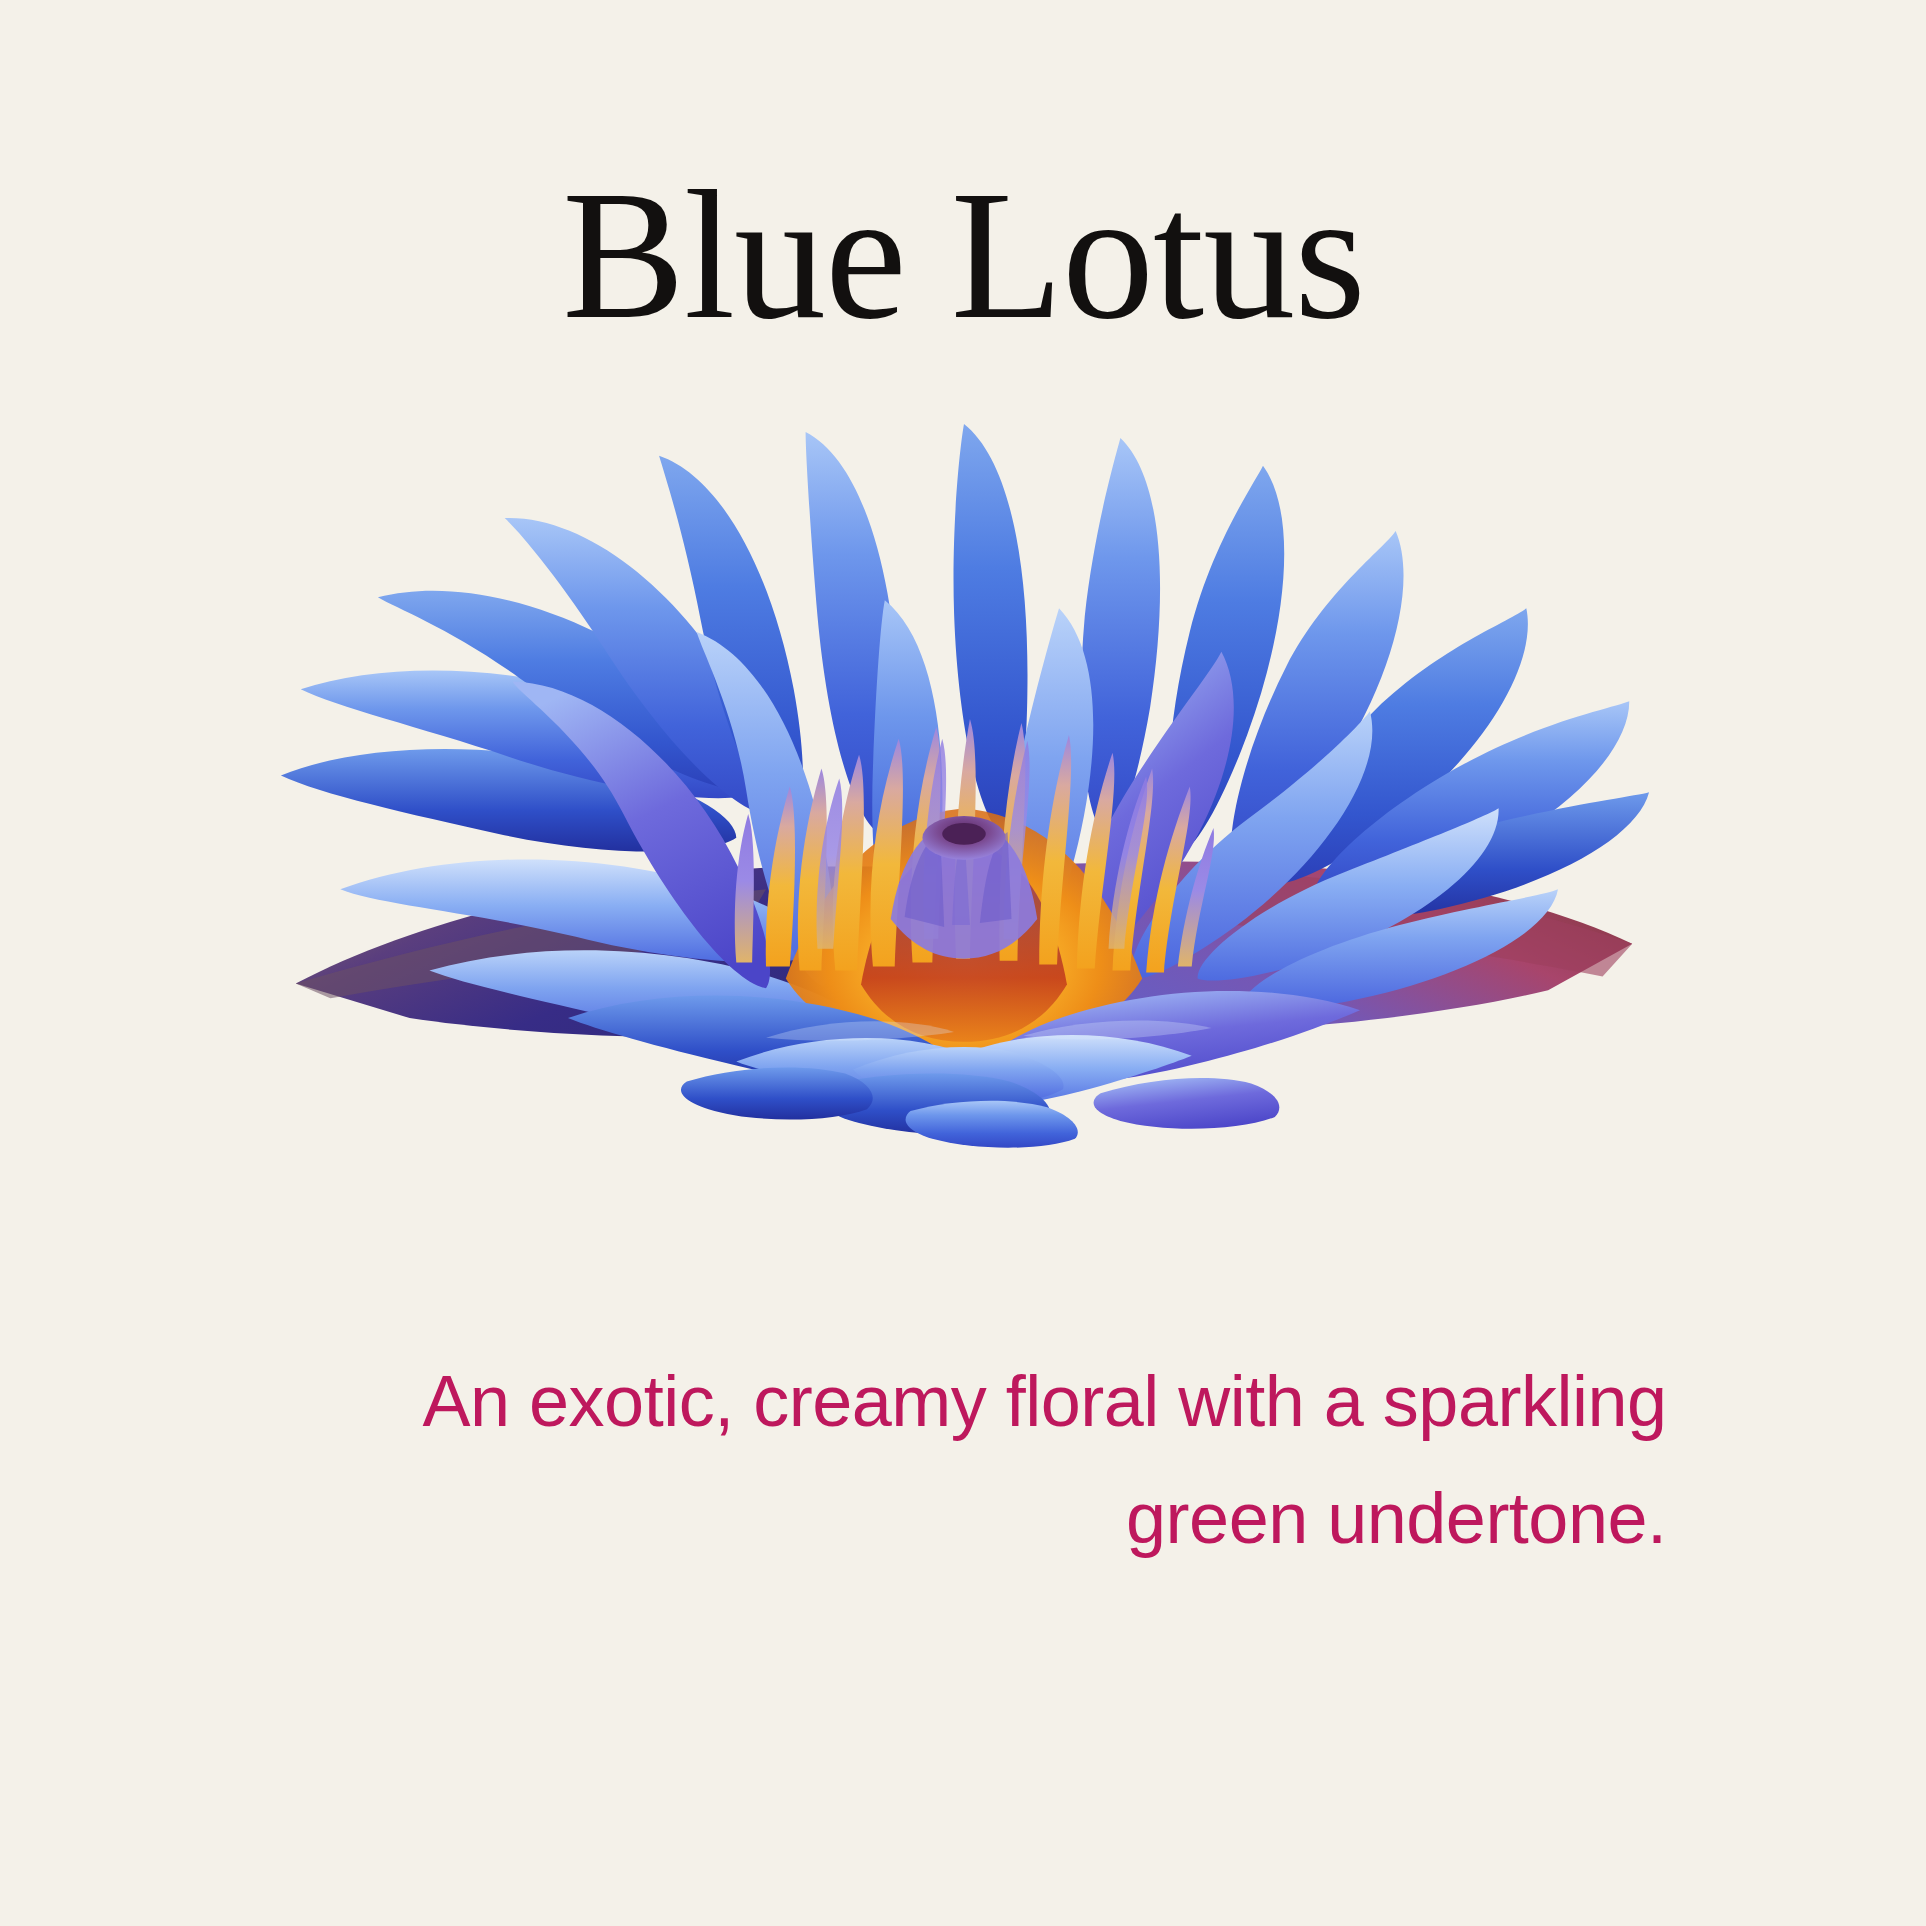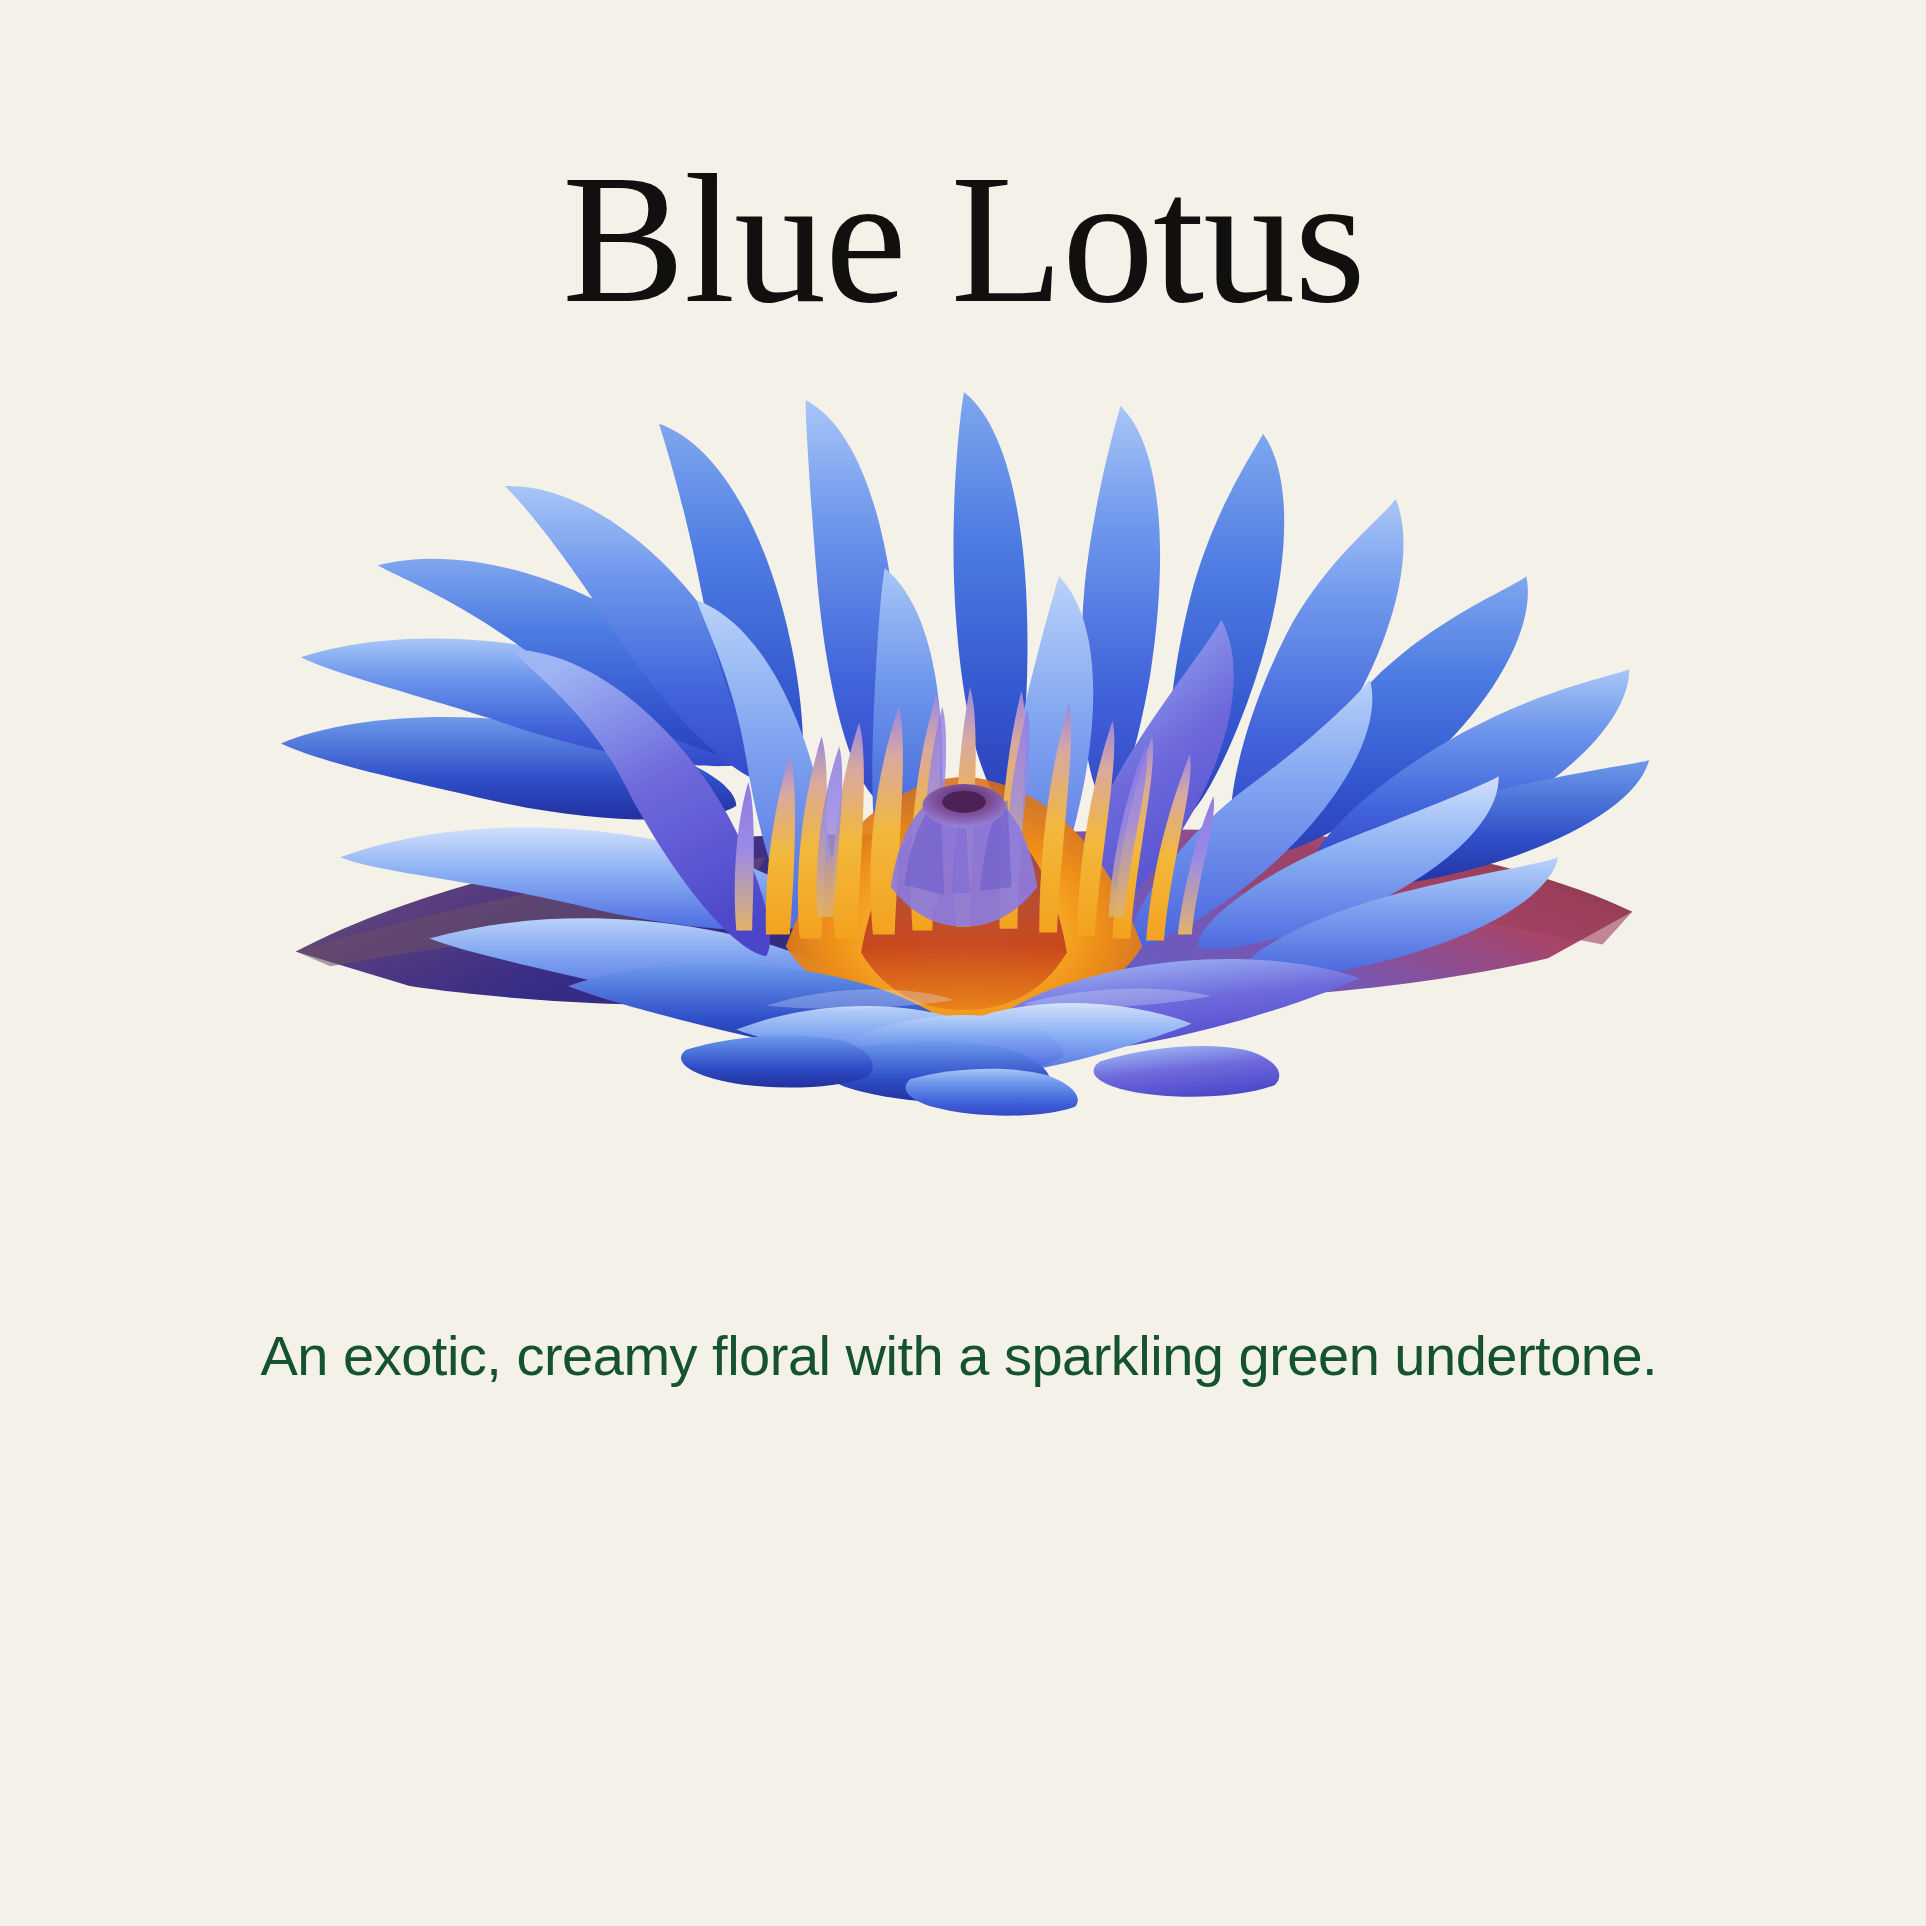--- a/index.html
+++ b/index.html
@@ -30,21 +30,21 @@
     padding-top: 147px;
     box-sizing: border-box;
   }
   .product-title {
     font-family: "Liberation Serif", "DejaVu Serif", serif;
     font-size: 184px;
     line-height: 1.0;
     font-weight: 400;
     color: #12100F;
     letter-spacing: -1px;
-    margin: 0;
+    margin: 16px;
     padding: 0;
   }
   .product-subtitle {
     font-family: "Liberation Sans", sans-serif;
     font-size: 59px;
     line-height: 1.0;
     font-weight: 400;
     color: #141211;
     letter-spacing: 5.4px;
     margin: 0;
@@ -62,26 +62,26 @@
     align-items: flex-start;
     justify-content: center;
   }
   .hero svg {
     display: block;
   }
 
   
   .description {
     width: 1406px;
-    text-align: left;
+    text-align: right;
     font-family: "Liberation Sans", sans-serif;
-    font-size: 56px;
+    font-size: 72px;
     line-height: 1.62;
     font-weight: 400;
-    color: #14532d;
+    color: #be185d;
     margin: 0;
     padding-top: 107px;
     letter-spacing: -0.5px;
   }
 </style>
 </head>
 <body>
 
 <div class="card">
 

